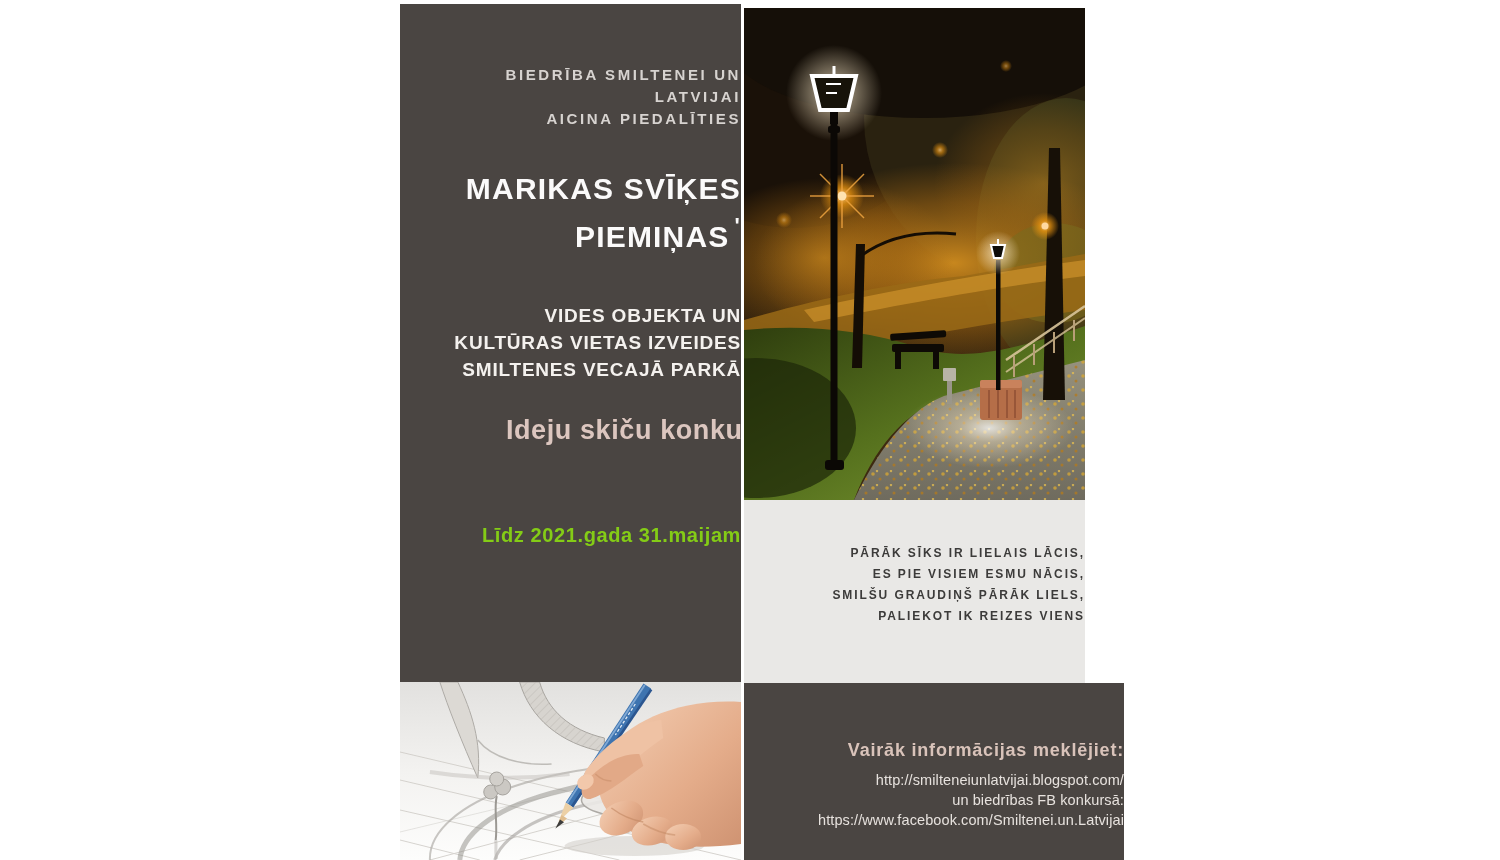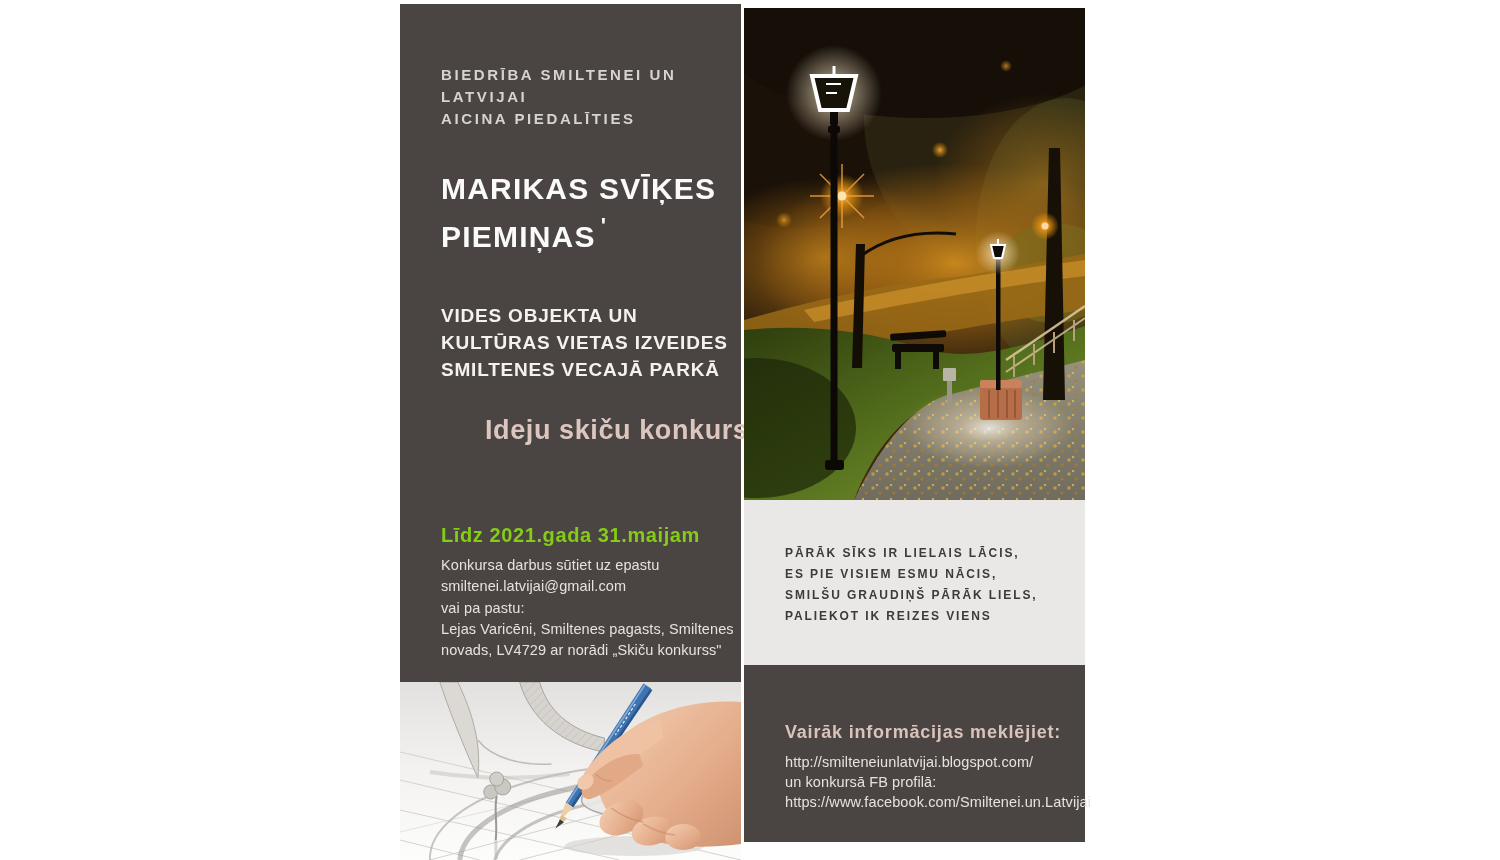--- a/index.html
+++ b/index.html
@@ -10,23 +10,23 @@
 
   
   .col-left  { position:absolute; left:0; top:0; width:341px; height:860px; }
   .dark-panel{ position:absolute; left:0; top:4px; width:341px; height:678px; background:#4a4542; }
   .sketch-photo { position:absolute; left:0; top:682px; width:341px; height:178px; overflow:hidden; }
 
   
   .col-right { position:absolute; left:344px; top:0; width:341px; height:860px; }
   .park-photo{ position:absolute; left:0; top:8px; width:341px; height:492px; overflow:hidden; }
   .poem-panel{ position:absolute; left:0; top:500px; width:341px; height:183px; background:#e9e8e6; }
-  .info-panel{ position:absolute; left:0; top:665px; width:341px; height:177px; background:#4a4542; }
-
-  .tblock { position:absolute; left:0; width:100%; text-align:left;padding-left:41px; }
+  .info-panel{ position:absolute; left:0; top:683px; width:380px; height:177px; background:#4a4542; }
+
+  .tblock { position:absolute; left:0; width:100%; text-align:right;padding-left:41px; }
 
   .intro    { top:60px;  font-size:15px; font-weight:600; letter-spacing:2.6px; color:#d7d3d0; line-height:22px; }
   .title    { top:166px; font-size:30px; font-weight:800; letter-spacing:1.2px; color:#fbfafa; line-height:37px; }
   .title .apos { font-size:22px; vertical-align:14px; margin-left:5px; font-weight:700; }
   .subtitle { top:298px; font-size:19px; font-weight:700; letter-spacing:0.8px; color:#f4f1ee; line-height:27px; }
   .tagline  { top:411px; font-size:27px; font-weight:700; letter-spacing:0.6px; color:#dcc6bf;margin-left:44px; }
   .deadline { top:520px; font-size:20px; font-weight:700; letter-spacing:0.6px; color:#84cc16; }
   .contact  { top:551px; font-size:14.5px; font-weight:500; color:#e7e2de; line-height:21.3px; letter-spacing:0.1px; }
 
   .poem     { top:43px;  font-size:12px; font-weight:600; letter-spacing:1.9px; color:#3c3b3a; line-height:21px; }
@@ -59,27 +59,20 @@
         <div class="tblock subtitle">
           <div>VIDES OBJEKTA UN</div>
           <div>KULTŪRAS VIETAS IZVEIDES</div>
           <div>SMILTENES VECAJĀ PARKĀ</div>
         </div>
 
         <div class="tblock tagline">Ideju skiču konkursā</div>
 
         <div class="tblock deadline">Līdz 2021.gada 31.maijam</div>
 
-        <div class="tblock contact">
-          <div>Konkursa darbus sūtiet uz epastu</div>
-          <div>smiltenei.latvijai@gmail.com</div>
-          <div>vai pa pastu:</div>
-          <div>Lejas Varicēni, Smiltenes pagasts, Smiltenes</div>
-          <div>novads, LV4729 ar norādi „Skiču konkurss"</div>
-        </div>
       </div>
 
       <div class="sketch-photo">
         <svg viewBox="0 0 342 178" preserveAspectRatio="none">
           <defs>
             <linearGradient id="skbg" x1="0" y1="0" x2="0" y2="1">
               <stop offset="0" stop-color="#e2e1df"></stop>
                 <stop offset="0.5" stop-color="#f3f2f0"></stop>
                 <stop offset="1" stop-color="#fdfdfc"></stop>
             </linearGradient>
@@ -292,20 +285,20 @@
           <div>ES PIE VISIEM ESMU NĀCIS,</div>
           <div>SMILŠU GRAUDIŅŠ PĀRĀK LIELS,</div>
           <div>PALIEKOT IK REIZES VIENS</div>
         </div>
       </div>
 
       <div class="info-panel">
         <div class="tblock info-heading">Vairāk informācijas meklējiet:</div>
         <div class="tblock info-lines">
           <div>http://smilteneiunlatvijai.blogspot.com/</div>
-          <div>un konkursā FB profilā:</div>
+          <div>un biedrības FB konkursā:</div>
           <div>https://www.facebook.com/Smiltenei.un.Latvijai</div>
         </div>
       </div>
 
     </div>
   </div>
 </div>
 
 </body></html>

